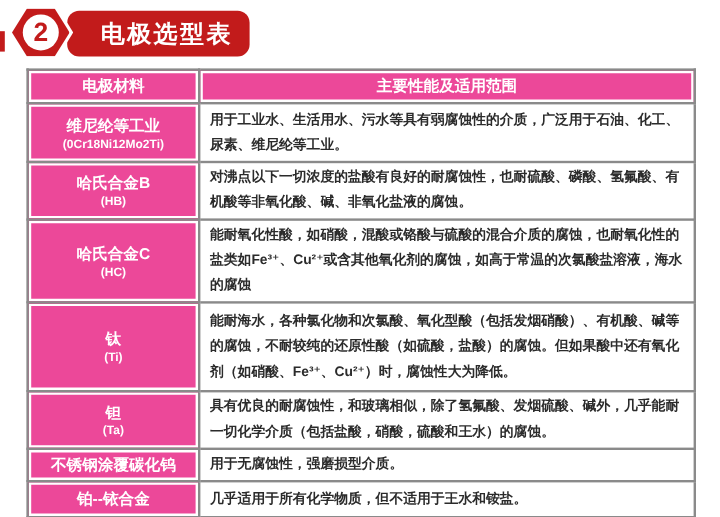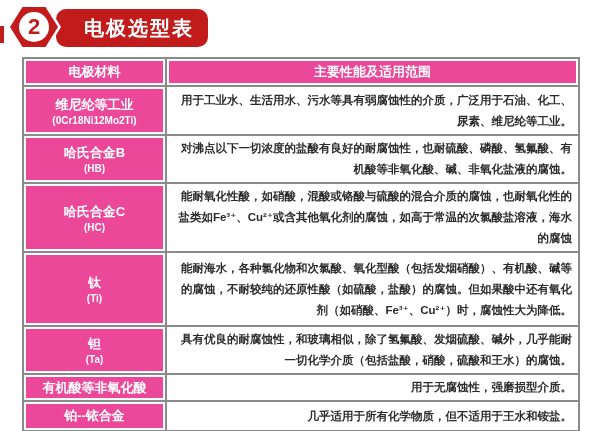--- a/index.html
+++ b/index.html
@@ -62,21 +62,21 @@
   th { height: 28px; }
   td.mat .code { display: block; font-size: 10px; margin-top: 1px; }
   td.desc {
     background: #ffffff;
     color: #2b2b2b;
     font-weight: bold;
     font-size: 11.5px;
     line-height: 21px;
     padding: 2px 6px 2px 8px;
     vertical-align: middle;
-    text-align: right;
+    text-align: left;
   }
   tr.r1 td { height: 49px; }
   tr.r2 td { height: 46px; }
   tr.r3 td { height: 68px; }
   tr.r4 td { height: 74px; }
   tr.r5 td { height: 44px; }
   tr.r6 td { height: 24px; }
   tr.r7 td { height: 30px; }
 </style>
 </head>
@@ -137,21 +137,21 @@
       </tr>
       <tr class="r5">
         <td class="mat">
           <span>钽</span>
           <span class="code">(Ta)</span>
         </td>
         <td class="desc">具有优良的耐腐蚀性，和玻璃相似，除了氢氟酸、发烟硫酸、碱外，几乎能耐一切化学介质（包括盐酸，硝酸，硫酸和王水）的腐蚀。</td>
       </tr>
       <tr class="r6">
         <td class="mat">
-          <span>有机酸等非氧化酸</span>
+          <span>不锈钢涂覆碳化钨</span>
         </td>
         <td class="desc">用于无腐蚀性，强磨损型介质。</td>
       </tr>
       <tr class="r7">
         <td class="mat">
           <span>铂--铱合金</span>
         </td>
         <td class="desc">几乎适用于所有化学物质，但不适用于王水和铵盐。</td>
       </tr>
     </tbody>

